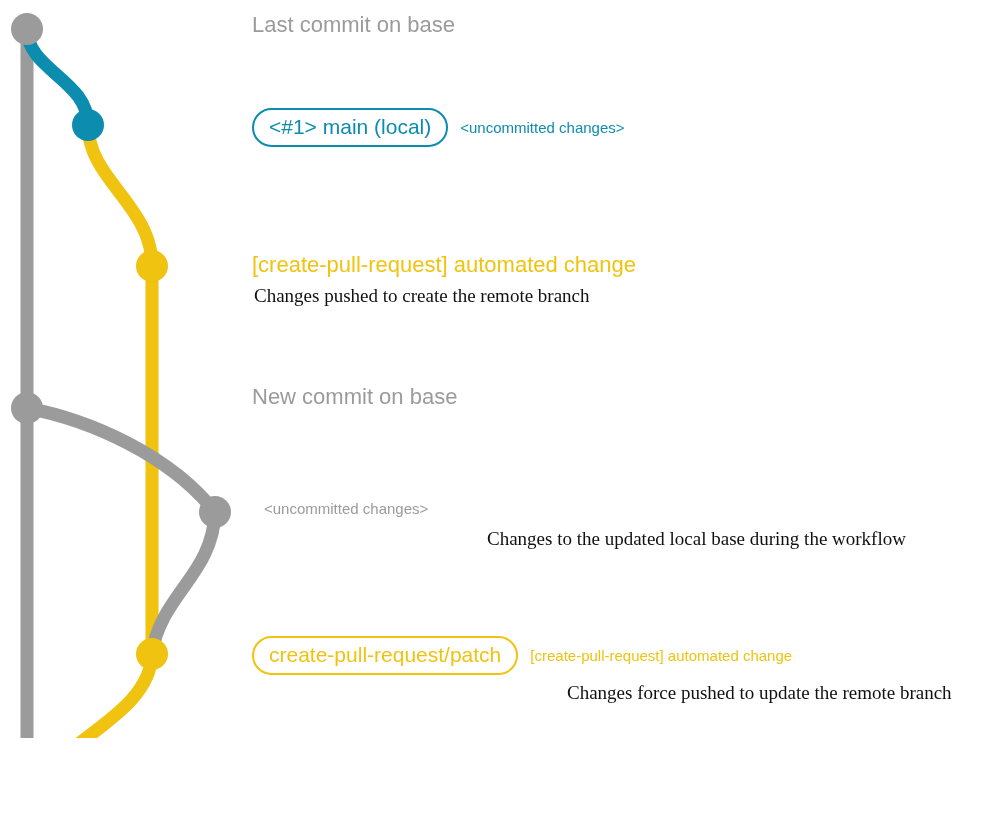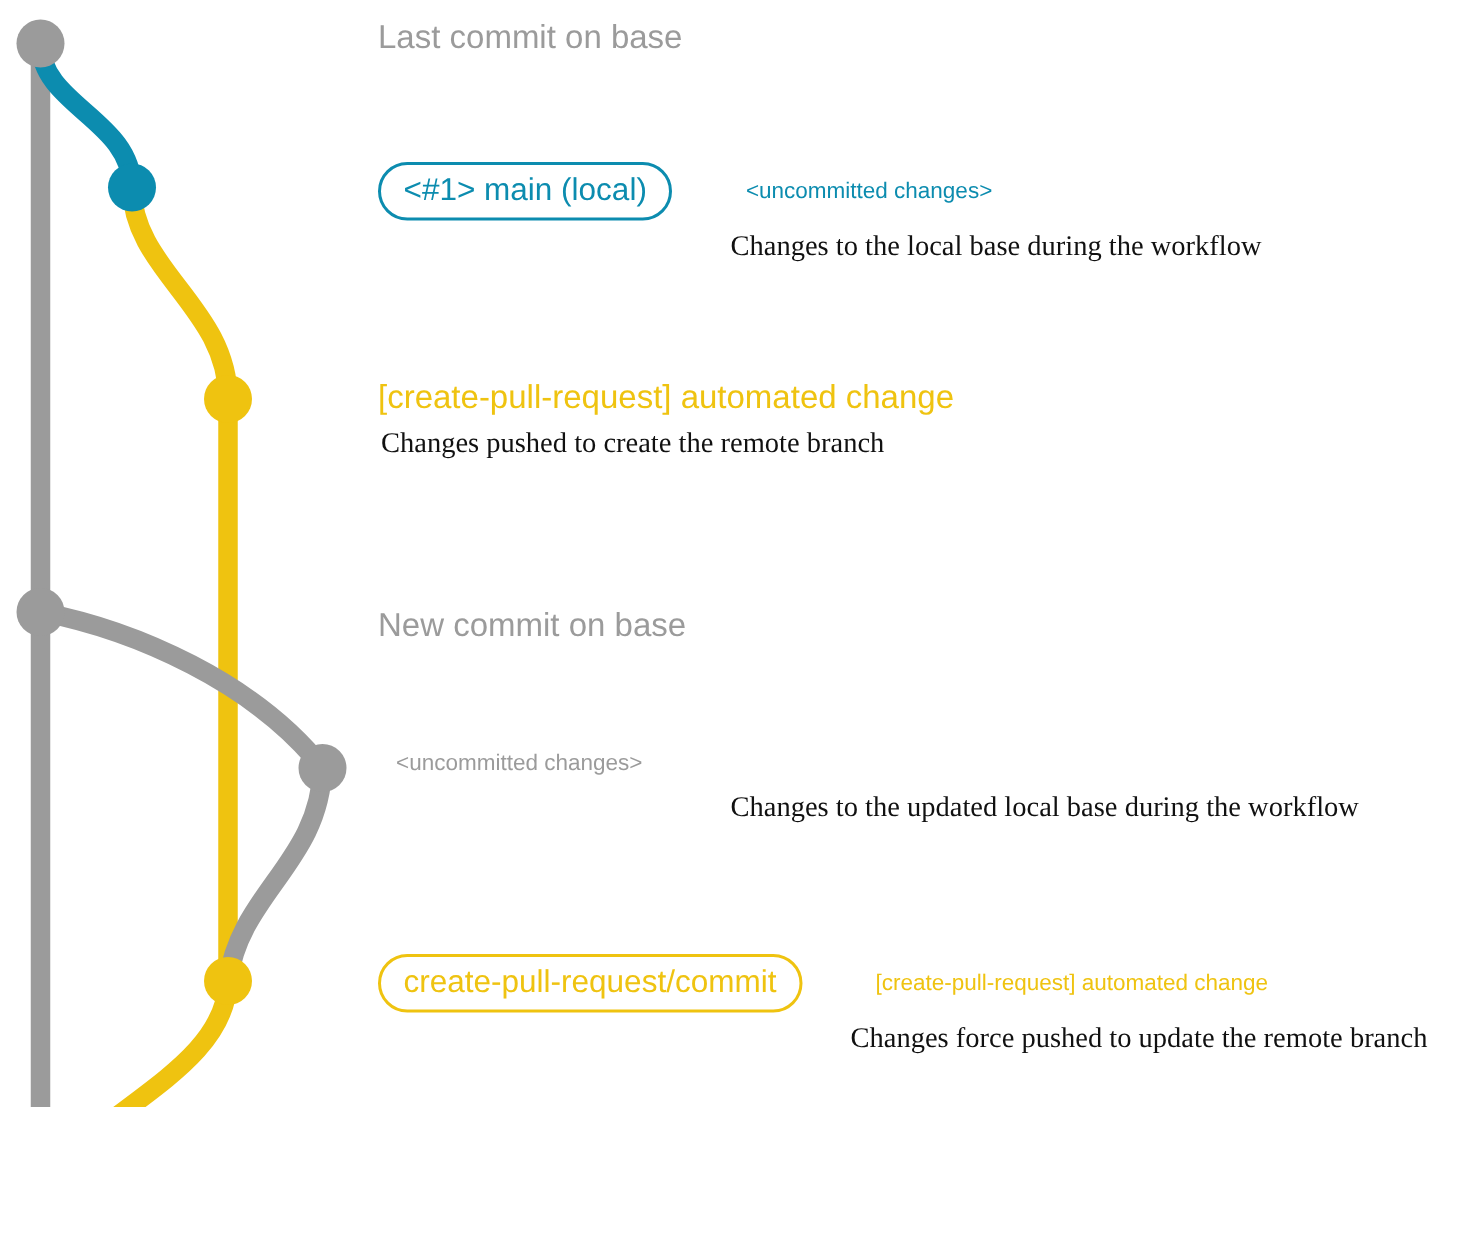--- a/index.html
+++ b/index.html
@@ -32,21 +32,20 @@
   
   .row {
     position: absolute;
     left: 252px;
     display: block;
   }
   .row-head {
     display: flex;
     align-items: center;
     white-space: nowrap;
-    gap: 37px;
   }
 
   .pill {
     display: inline-block;
     border: 2px solid #999999;
     border-radius: 20px;
     padding: 4px 15px 6px 15px;
     font-size: 21px;
     line-height: 25px;
     color: #999999;
@@ -122,41 +121,40 @@
 
   <div class="row" style="top:12px;">
     <div class="heading">Last commit on base</div>
   </div>
 
   <div class="row" style="top:108px;">
     <div class="row-head">
       <span class="pill blue">&lt;#1&gt; main (local)</span>
       <span class="subject blue">&lt;uncommitted changes&gt;</span>
     </div>
-    <div class="caption" style="margin-left:235px;">Changes to the local base during the workflow</div>
   </div>
 
   <div class="row" style="top:252px;">
     <div class="heading gold">[create-pull-request] automated change</div>
     <div class="caption" style="margin-left:2px;">Changes pushed to create the remote branch</div>
   </div>
 
-  <div class="row" style="top:404px;">
+  <div class="row" style="top:384px;">
     <div class="heading">New commit on base</div>
   </div>
 
   <div class="row" style="top:496px;">
     <div class="row-head">
       <span class="subject gray">&lt;uncommitted changes&gt;</span>
     </div>
     <div class="caption" style="margin-left:235px;">Changes to the updated local base during the workflow</div>
   </div>
 
   <div class="row" style="top:636px;">
     <div class="row-head">
-      <span class="pill gold">create-pull-request/commit</span>
+      <span class="pill gold">create-pull-request/patch</span>
       <span class="subject gold">[create-pull-request] automated change</span>
     </div>
     <div class="caption" style="margin-left:315px;">Changes force pushed to update the remote branch</div>
   </div>
 
 
 </div>
 
 </body></html>

